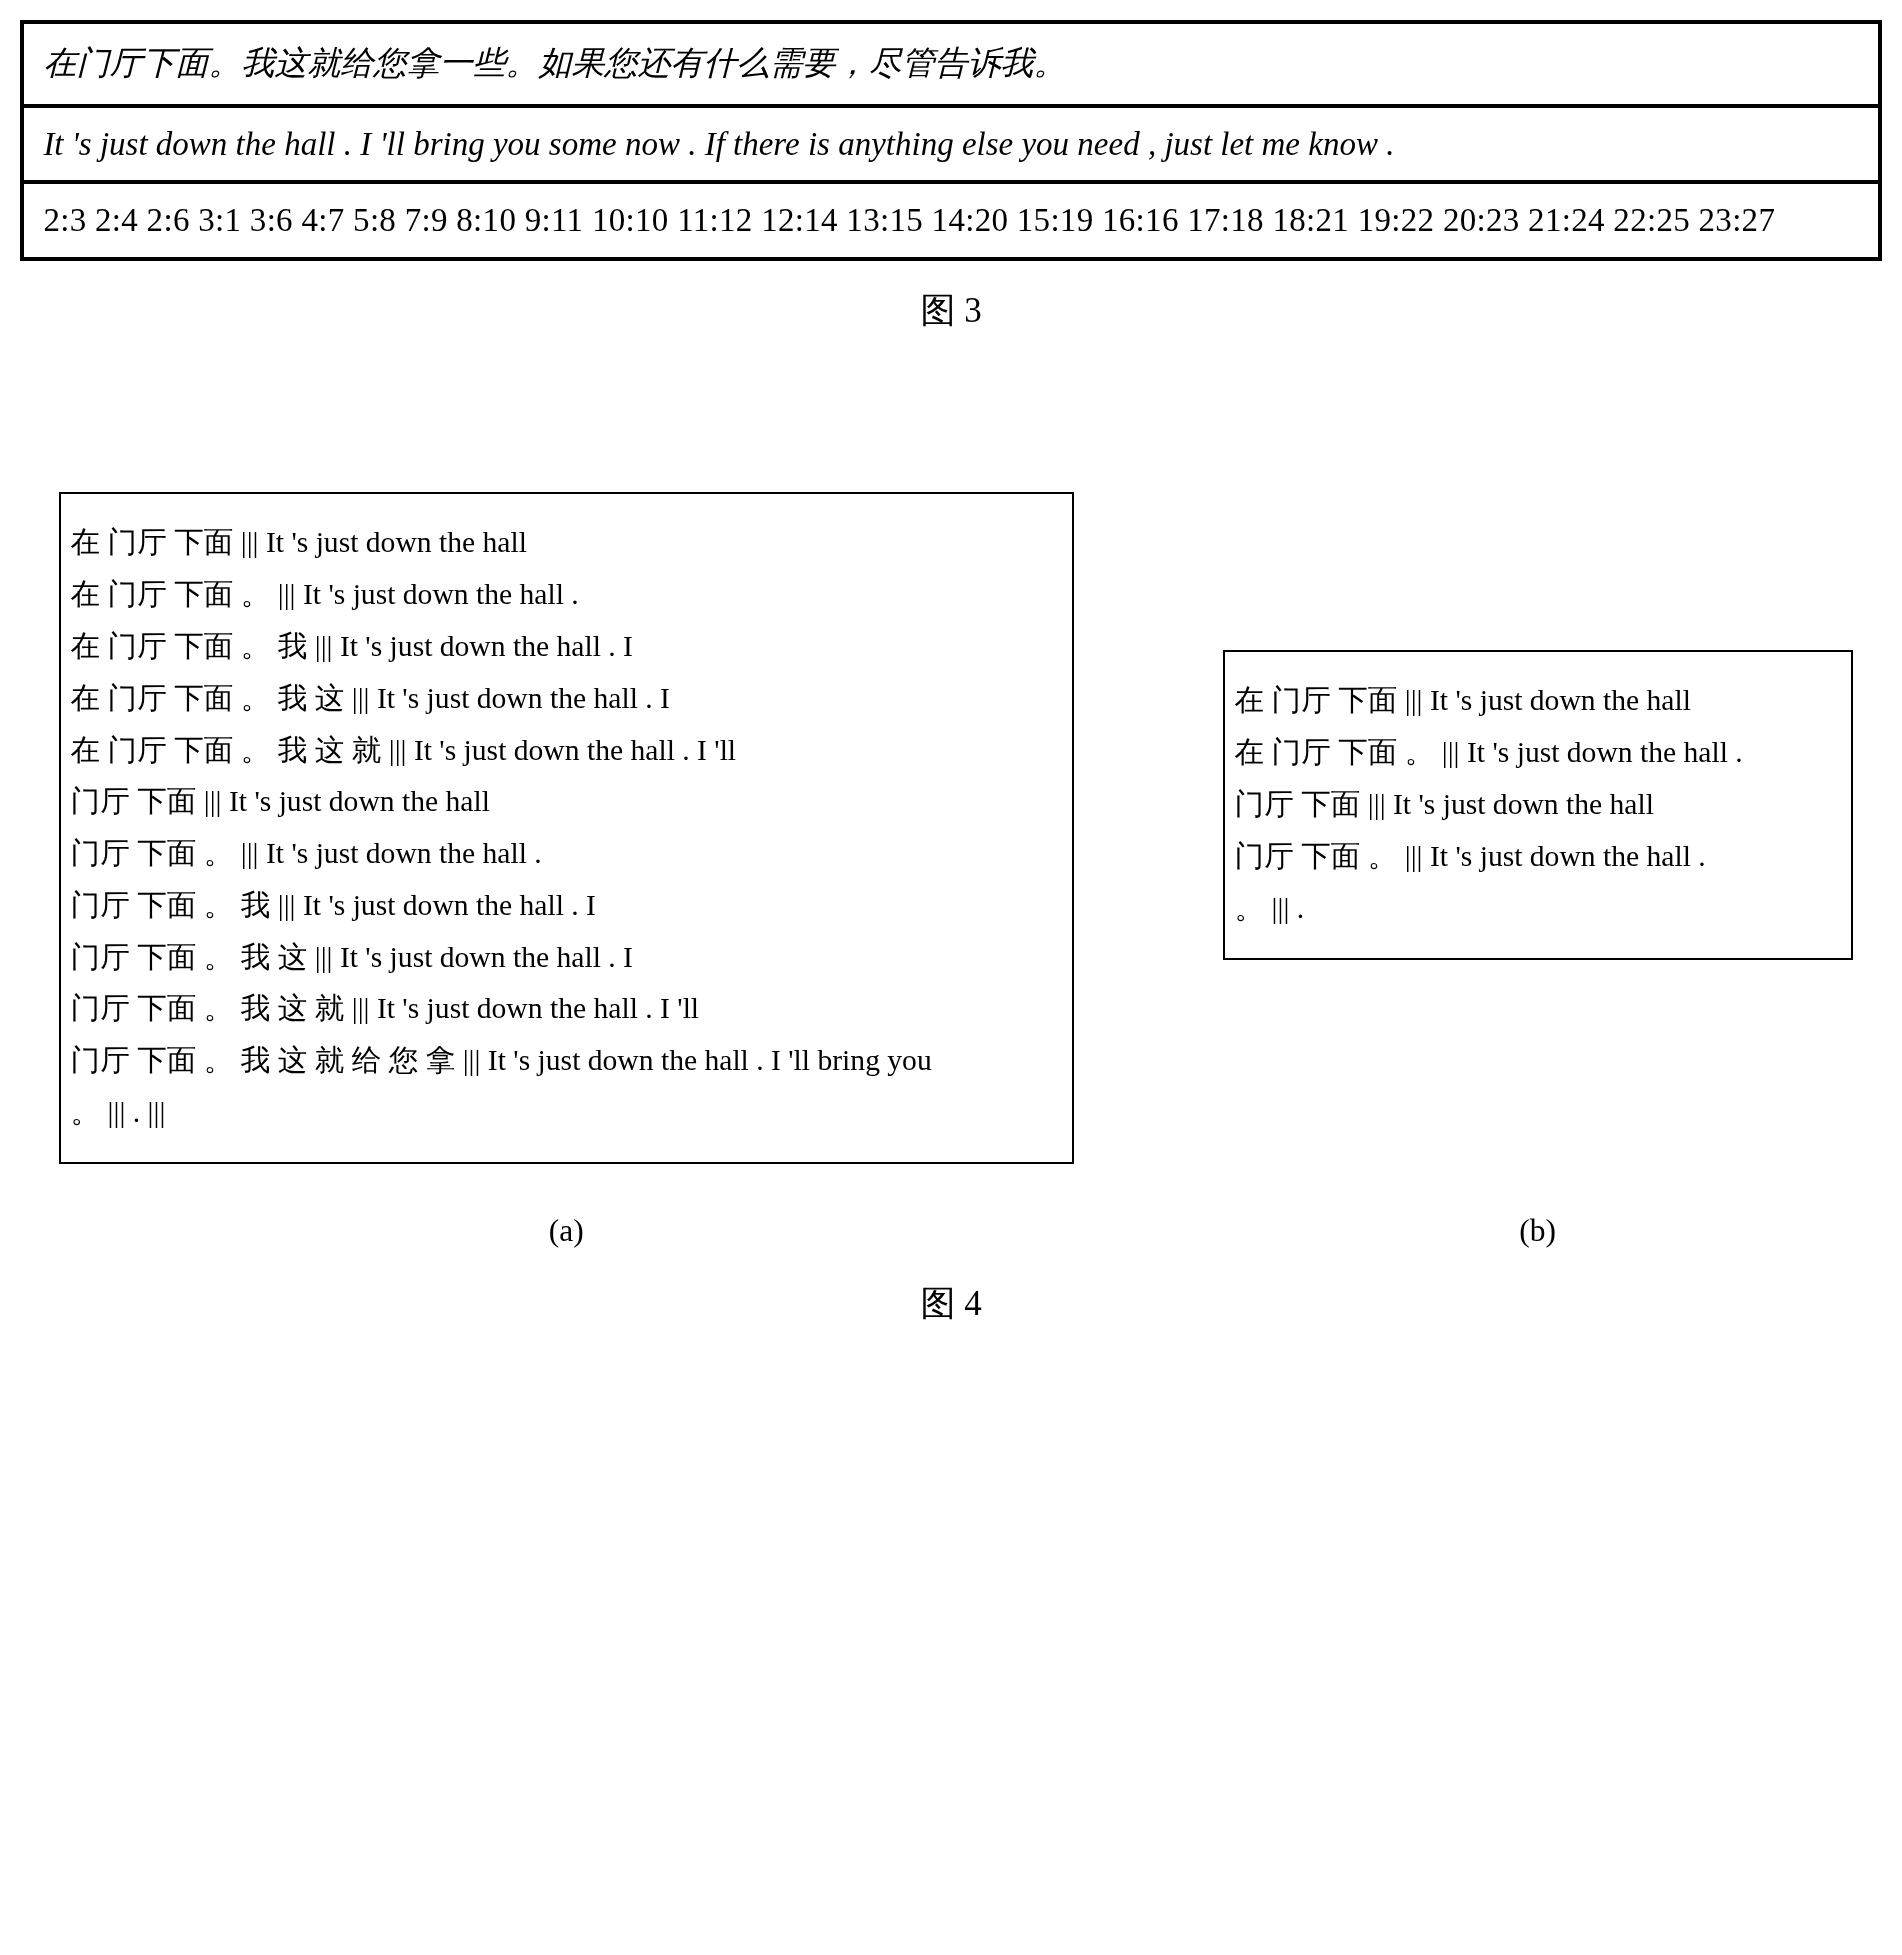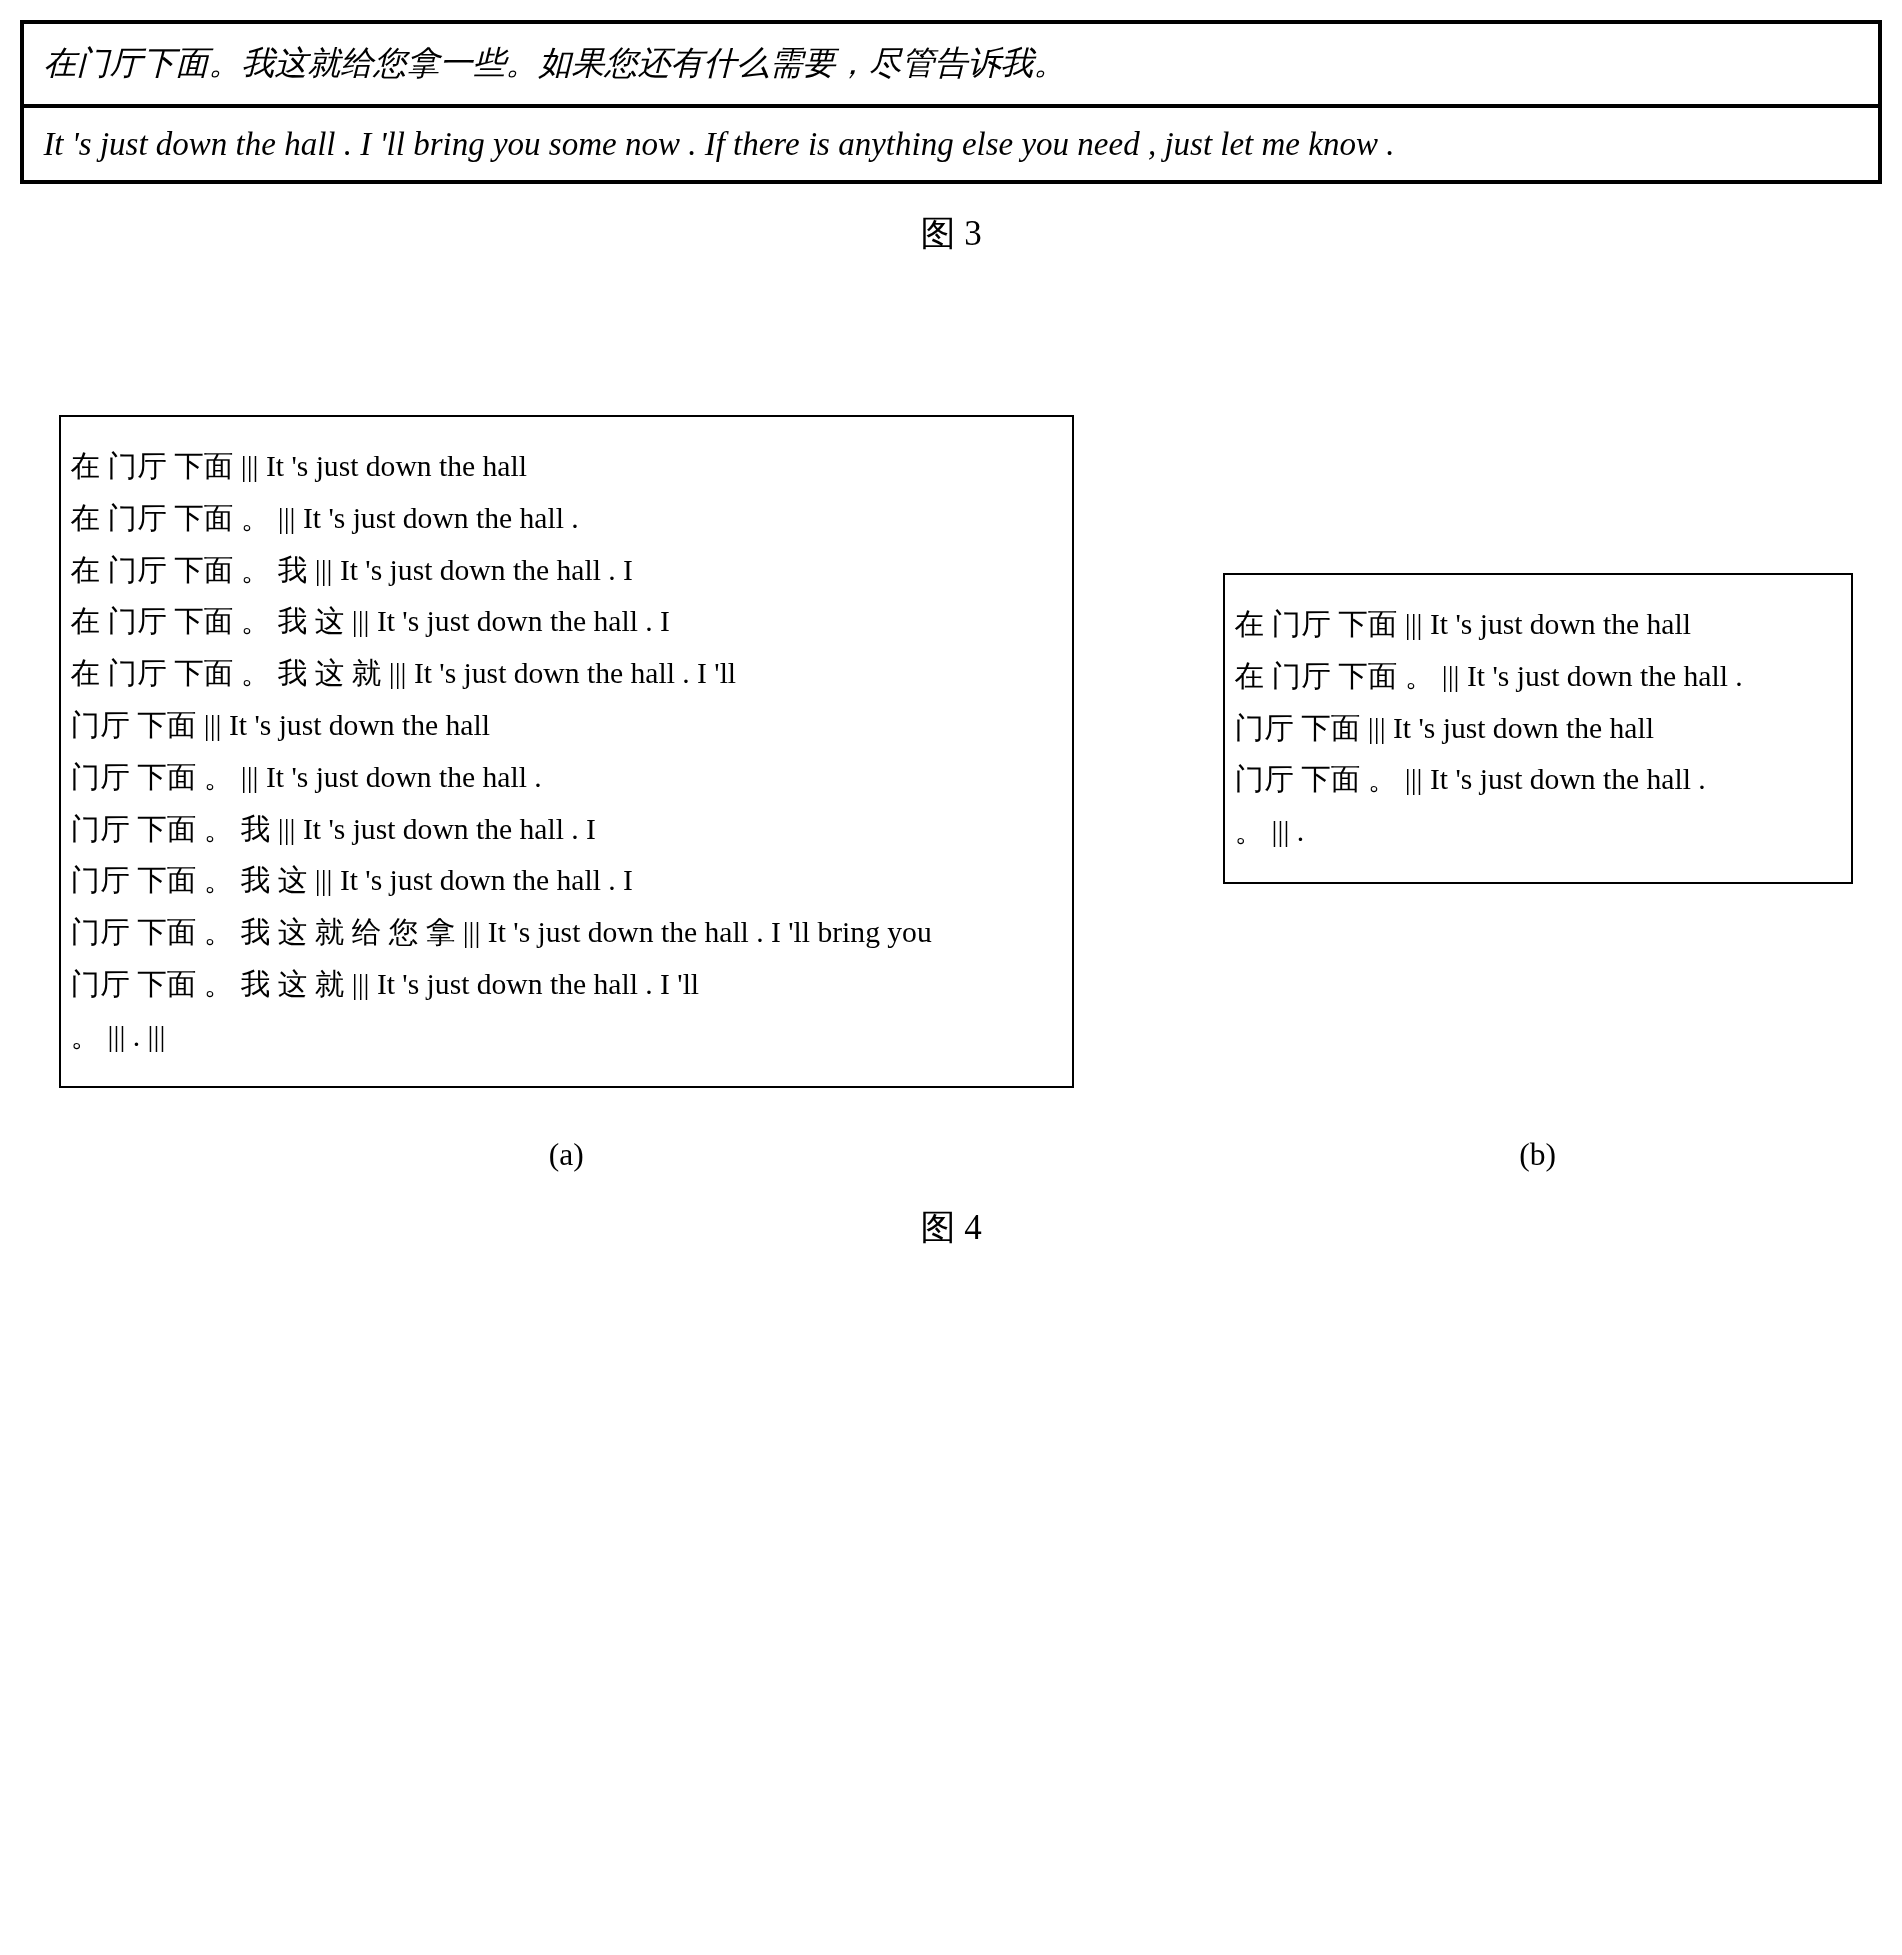--- a/index.html
+++ b/index.html
@@ -84,37 +84,38 @@
     .line {
       white-space: nowrap;
     }
   </style>
 </head>
 <body>
 
 <div class="table-top">
   <div class="row row-cn">在门厅下面。我这就给您拿一些。如果您还有什么需要，尽管告诉我。</div>
   <div class="row row-en">It 's just down the hall . I 'll bring you some now . If there is anything else you need , just let me know .</div>
+  <div class="row row-align">2:3 2:4 2:6 3:1 3:6 4:7 5:8 7:9 8:10 9:11 10:10 11:12 12:14 13:15 14:20 15:19 16:16 17:18 18:21 19:22 20:23 21:24 22:25 23:27</div>
 </div>
 
 <div class="fig-label">图 3</div>
 
 <div class="fig-row">
   <div class="box box-a">
     <div class="line">在 门厅 下面 ||| It 's just down the hall</div>
     <div class="line">在 门厅 下面 。 ||| It 's just down the hall .</div>
     <div class="line">在 门厅 下面 。 我 ||| It 's just down the hall . I</div>
     <div class="line">在 门厅 下面 。 我 这 ||| It 's just down the hall . I</div>
     <div class="line">在 门厅 下面 。 我 这 就 ||| It 's just down the hall . I 'll</div>
     <div class="line">门厅 下面 ||| It 's just down the hall</div>
     <div class="line">门厅 下面 。 ||| It 's just down the hall .</div>
     <div class="line">门厅 下面 。 我 ||| It 's just down the hall . I</div>
     <div class="line">门厅 下面 。 我 这 ||| It 's just down the hall . I</div>
+    <div class="line">门厅 下面 。 我 这 就 ||| It 's just down the hall . I 'll</div>
     <div class="line">门厅 下面 。 我 这 就 给 您 拿 ||| It 's just down the hall . I 'll bring you</div>
-    <div class="line">门厅 下面 。 我 这 就 ||| It 's just down the hall . I 'll</div>
     <div class="line">。 ||| . |||</div>
   </div>
   <div class="box box-b">
     <div class="line">在 门厅 下面 ||| It 's just down the hall</div>
     <div class="line">在 门厅 下面 。 ||| It 's just down the hall .</div>
     <div class="line">门厅 下面 ||| It 's just down the hall</div>
     <div class="line">门厅 下面 。 ||| It 's just down the hall .</div>
     <div class="line">。 ||| .</div>
   </div>
 </div>

